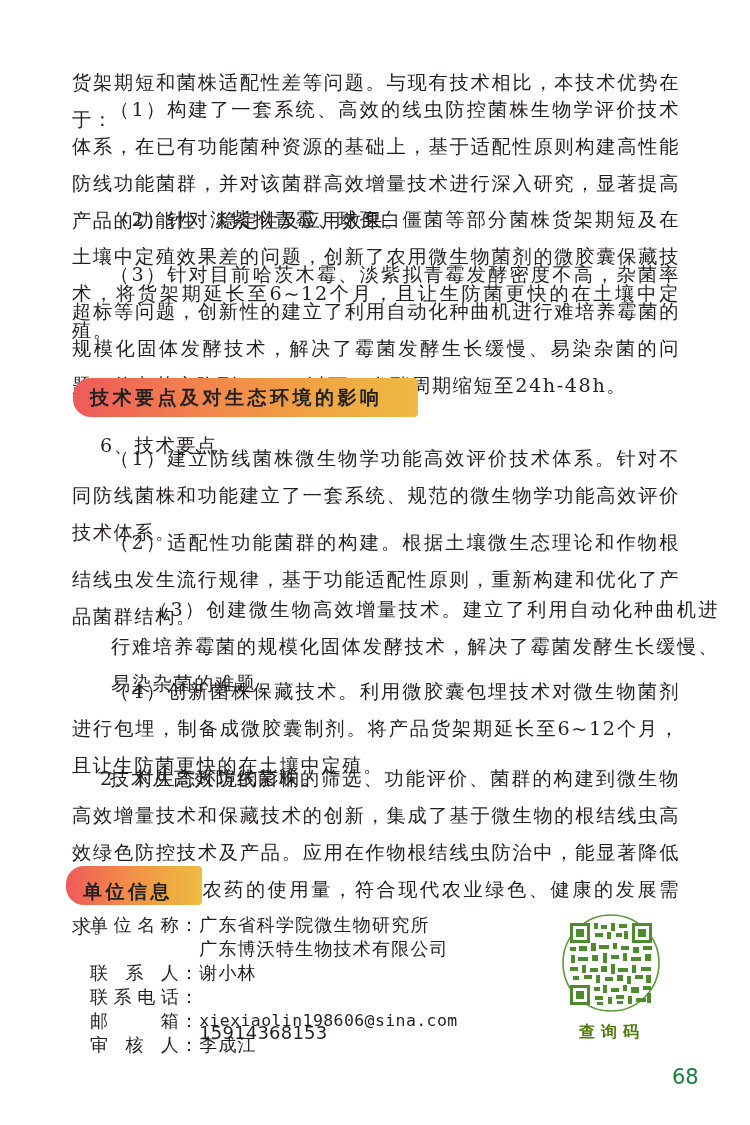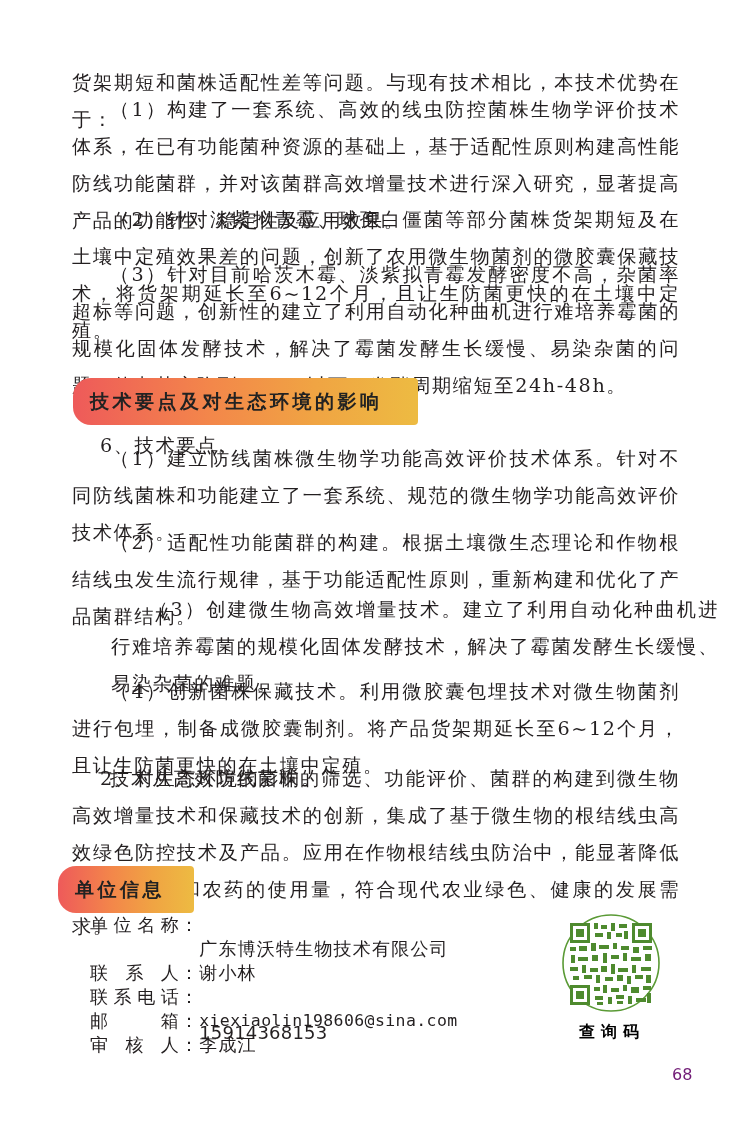--- a/index.html
+++ b/index.html
@@ -11,47 +11,47 @@
   .page { position: absolute; left: 0; top: 0; width: 750px; height: 1125px; }
   .para {
     position: absolute; left: 72px; width: 608px;
     font-size: 19.2px; line-height: 37px; letter-spacing: 1.6px;
     text-align: justify; text-justify: inter-character;
     margin: 0;
   }
   .indent { text-indent: 38px; }
   .indent2 { text-indent: 28px; }
   .banner {
-    position: absolute; height: 47px;
+    position: absolute; height: 39px;
     border-radius: 18px 4px 4px 18px;
     background: linear-gradient(90deg, #ee5a5a 0%, #f3874a 40%, #f0a443 70%, #edbb42 100%);
     display: flex; align-items: center;
     font-family: "DejaVu Sans", "Liberation Sans", sans-serif;
     font-weight: bold; font-size: 19px; letter-spacing: 3.5px; color: #222;
     box-sizing: border-box; padding-left: 17px;
   }
   .info {
     position: absolute; left: 90px; width: 460px;
     font-size: 18px; line-height: 24px; letter-spacing: 1.2px;
   }
   .info-row { display: flex; white-space: nowrap; height: 24px; }
   .info-label { width: 90px; display: flex; justify-content: space-between; }
   .info-label span { display: inline-block; }
   .mono { font-family: "DejaVu Sans Mono", "Liberation Mono", monospace; font-size: 16.5px; letter-spacing: 0.4px; }
   .sans { font-family: "DejaVu Sans", "Liberation Sans", sans-serif; letter-spacing: 0.2px; margin-top: 36px; }
   .qr-wrap { position: absolute; left: 561px; top: 913px; width: 100px; height: 100px; }
   .qr-caption {
     position: absolute; left: 572px; top: 1022px; width: 80px; text-align: center;
     font-family: "DejaVu Sans", "Liberation Sans", sans-serif; font-weight: bold;
-    font-size: 16px; letter-spacing: 6px; color: #000000;
+    font-size: 16px; letter-spacing: 6px; color: #4d7c0f;
   }
   .page-number {
     position: absolute; left: 672px; top: 1065px;
     font-family: "DejaVu Sans", "Liberation Sans", sans-serif;
-    font-size: 16px; color: #701a75;
+    font-size: 21px; color: #15803d;
   }
 </style>
 </head>
 <body>
 
 <div class="page">
 
   <p class="para" style="top:64px;">货架期短和菌株适配性差等问题。与现有技术相比，本技术优势在于：</p>
   <p class="para indent" style="top:91px;">（1）构建了一套系统、高效的线虫防控菌株生物学评价技术体系，在已有功能菌种资源的基础上，基于适配性原则构建高性能防线功能菌群，并对该菌群高效增量技术进行深入研究，显著提高产品的功能性、稳定性及应用效果。</p>
   <p class="para indent" style="top:201px;">（2）针对淡紫拟青霉、球孢白僵菌等部分菌株货架期短及在土壤中定殖效果差的问题，创新了农用微生物菌剂的微胶囊保藏技术，将货架期延长至6~12个月，且让生防菌更快的在土壤中定殖。</p>
@@ -62,33 +62,34 @@
   </div>
 
   <p class="para indent2" style="top:427px;">6、技术要点。</p>
   <p class="para indent" style="top:440px;">（1）建立防线菌株微生物学功能高效评价技术体系。针对不同防线菌株和功能建立了一套系统、规范的微生物学功能高效评价技术体系。</p>
   <p class="para indent" style="top:524px;">（2）适配性功能菌群的构建。根据土壤微生态理论和作物根结线虫发生流行规律，基于功能适配性原则，重新构建和优化了产品菌群结构。</p>
   <p class="para indent" style="top:591px;margin-left:39px;">（3）创建微生物高效增量技术。建立了利用自动化种曲机进行难培养霉菌的规模化固体发酵技术，解决了霉菌发酵生长缓慢、易染杂菌的难题。</p>
   <p class="para indent" style="top:673px;">（4）创新菌株保藏技术。利用微胶囊包埋技术对微生物菌剂进行包埋，制备成微胶囊制剂。将产品货架期延长至6~12个月，且让生防菌更快的在土壤中定殖。</p>
   <p class="para indent2" style="top:728px;margin-top:32px;">2、对生态环境的影响。</p>
   <p class="para indent" style="top:760px;">技术从高效防线菌株的筛选、功能评价、菌群的构建到微生物高效增量技术和保藏技术的创新，集成了基于微生物的根结线虫高效绿色防控技术及产品。应用在作物根结线虫防治中，能显著降低防治的成本和农药的使用量，符合现代农业绿色、健康的发展需求。</p>
 
-  <div class="banner" style="left:58px; top:866px; width:136px;">
+  <div class="banner" style="left:66px; top:866px; width:136px;align-items:flex-end;">
     <span>单位信息</span>
   </div>
 
   <div class="info" style="top:913px;">
     <div class="info-row">
       <span class="info-label">
         <span>单</span>
           <span>位</span>
           <span>名</span>
           <span>称</span>
       </span>
       <span>：</span>
+      <span>广东省科学院微生物研究所</span>
     </div>
     <div class="info-row">
       <span class="info-label"></span>
       <span style="visibility:hidden">：</span>
       <span>广东博沃特生物技术有限公司</span>
     </div>
     <div class="info-row">
       <span class="info-label">
         <span>联</span>
           <span>系</span>

